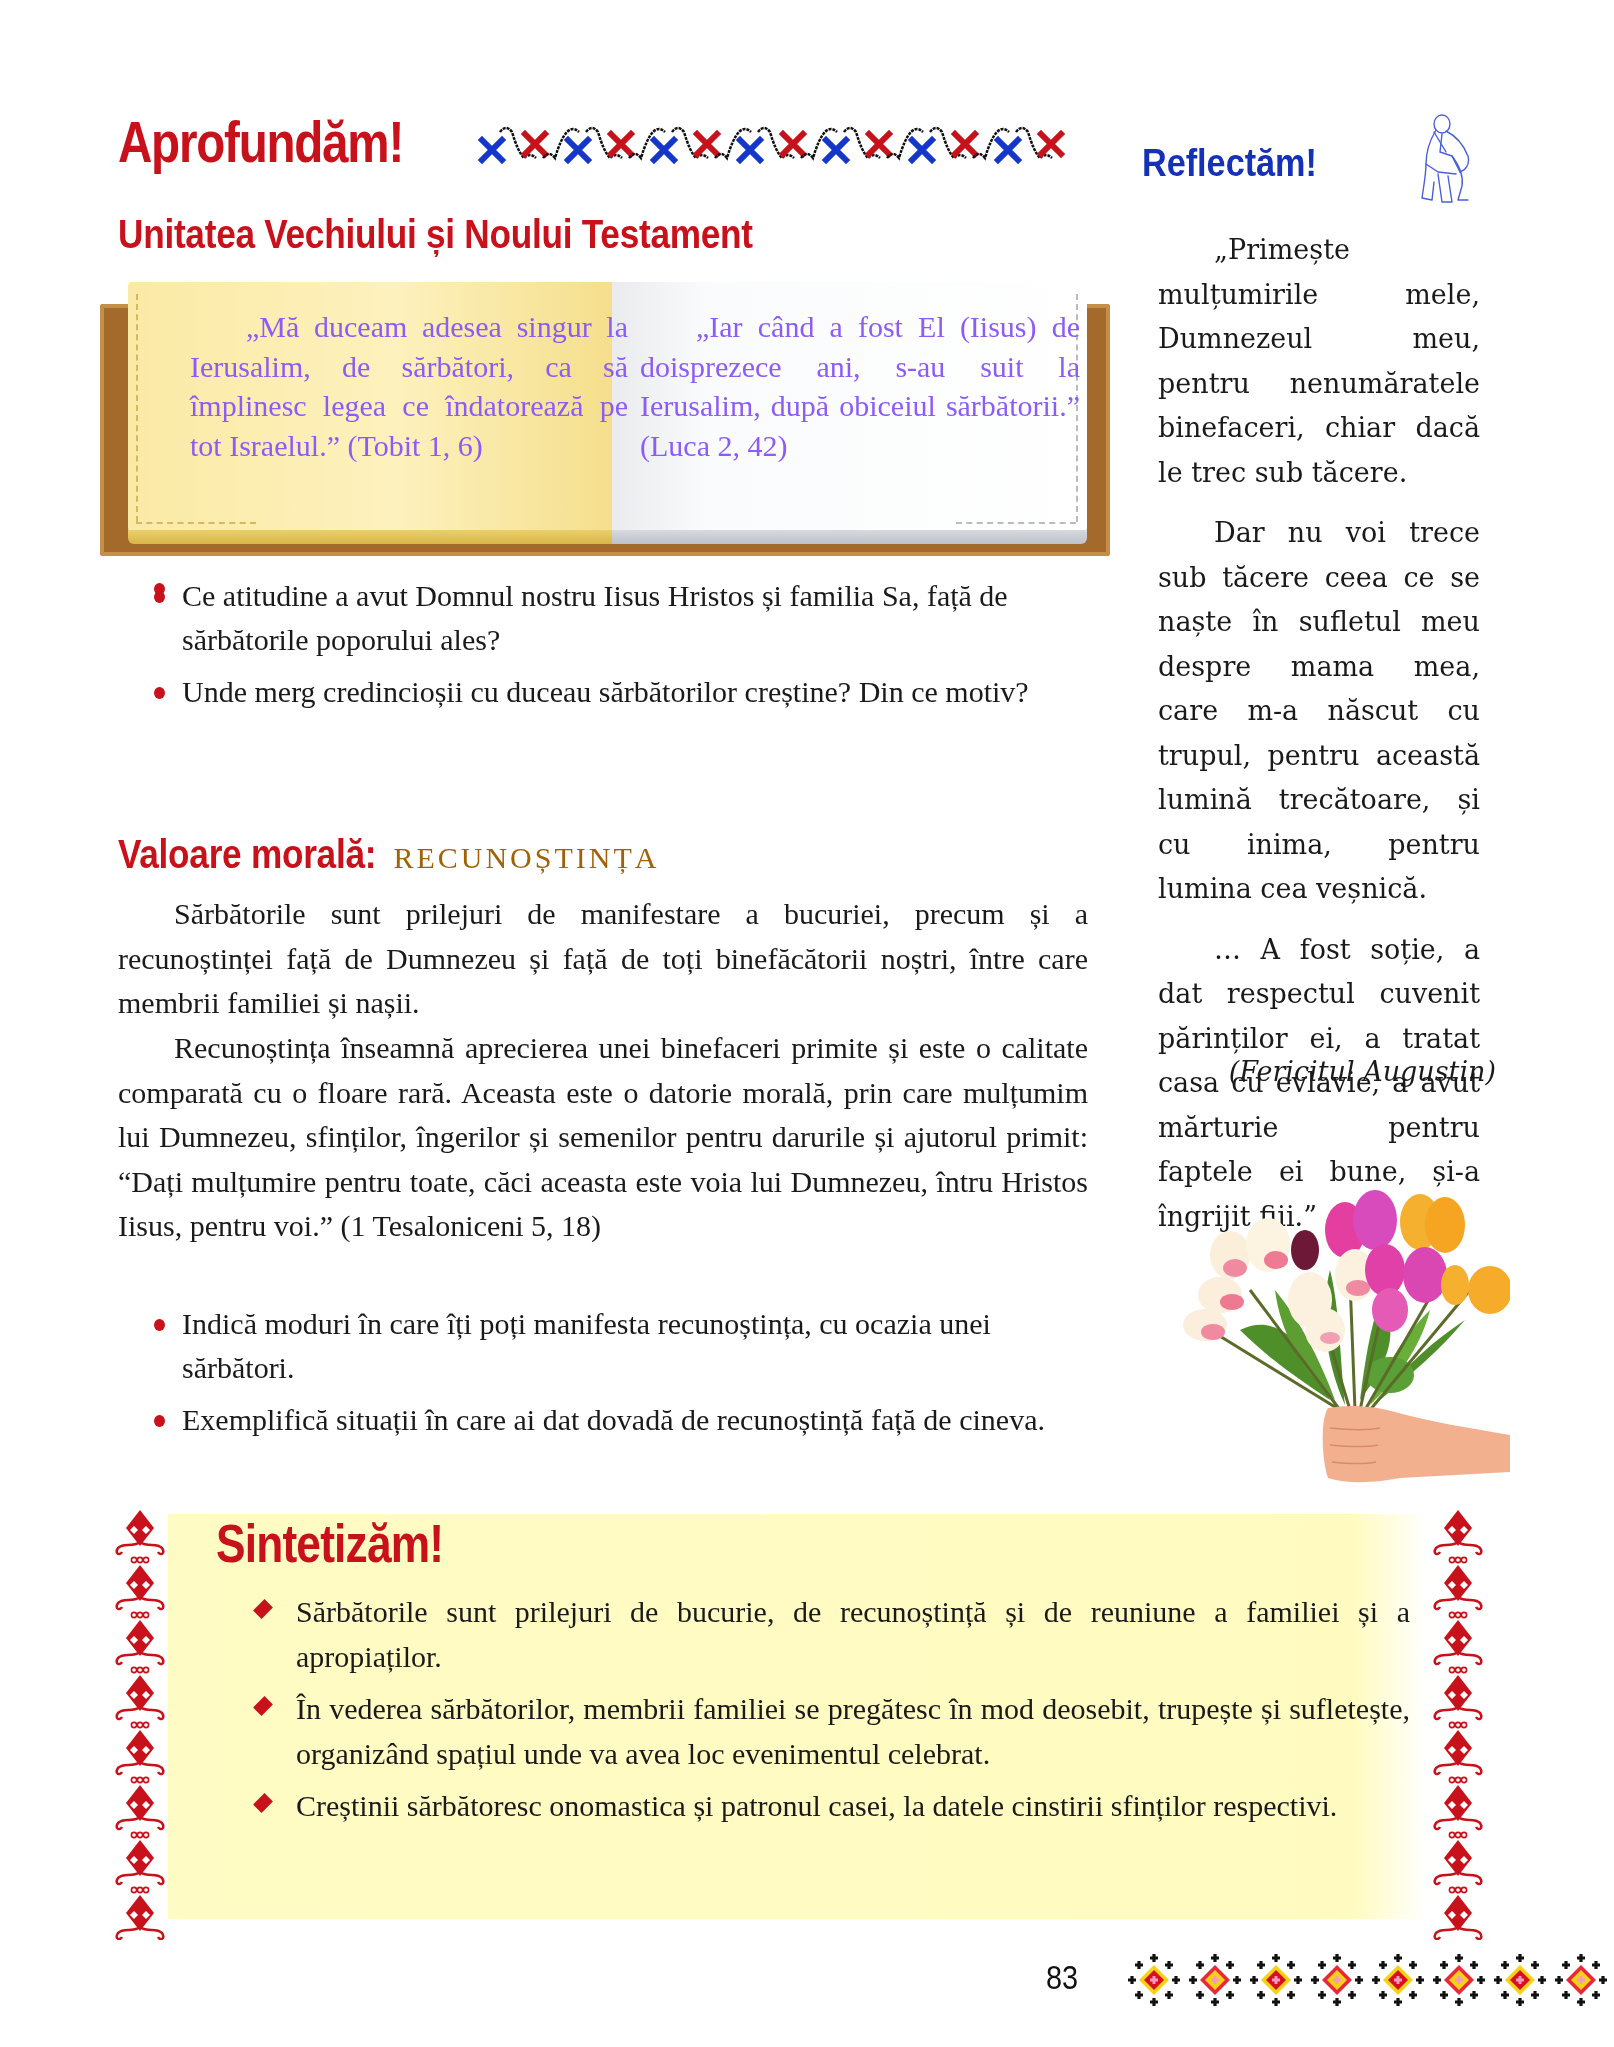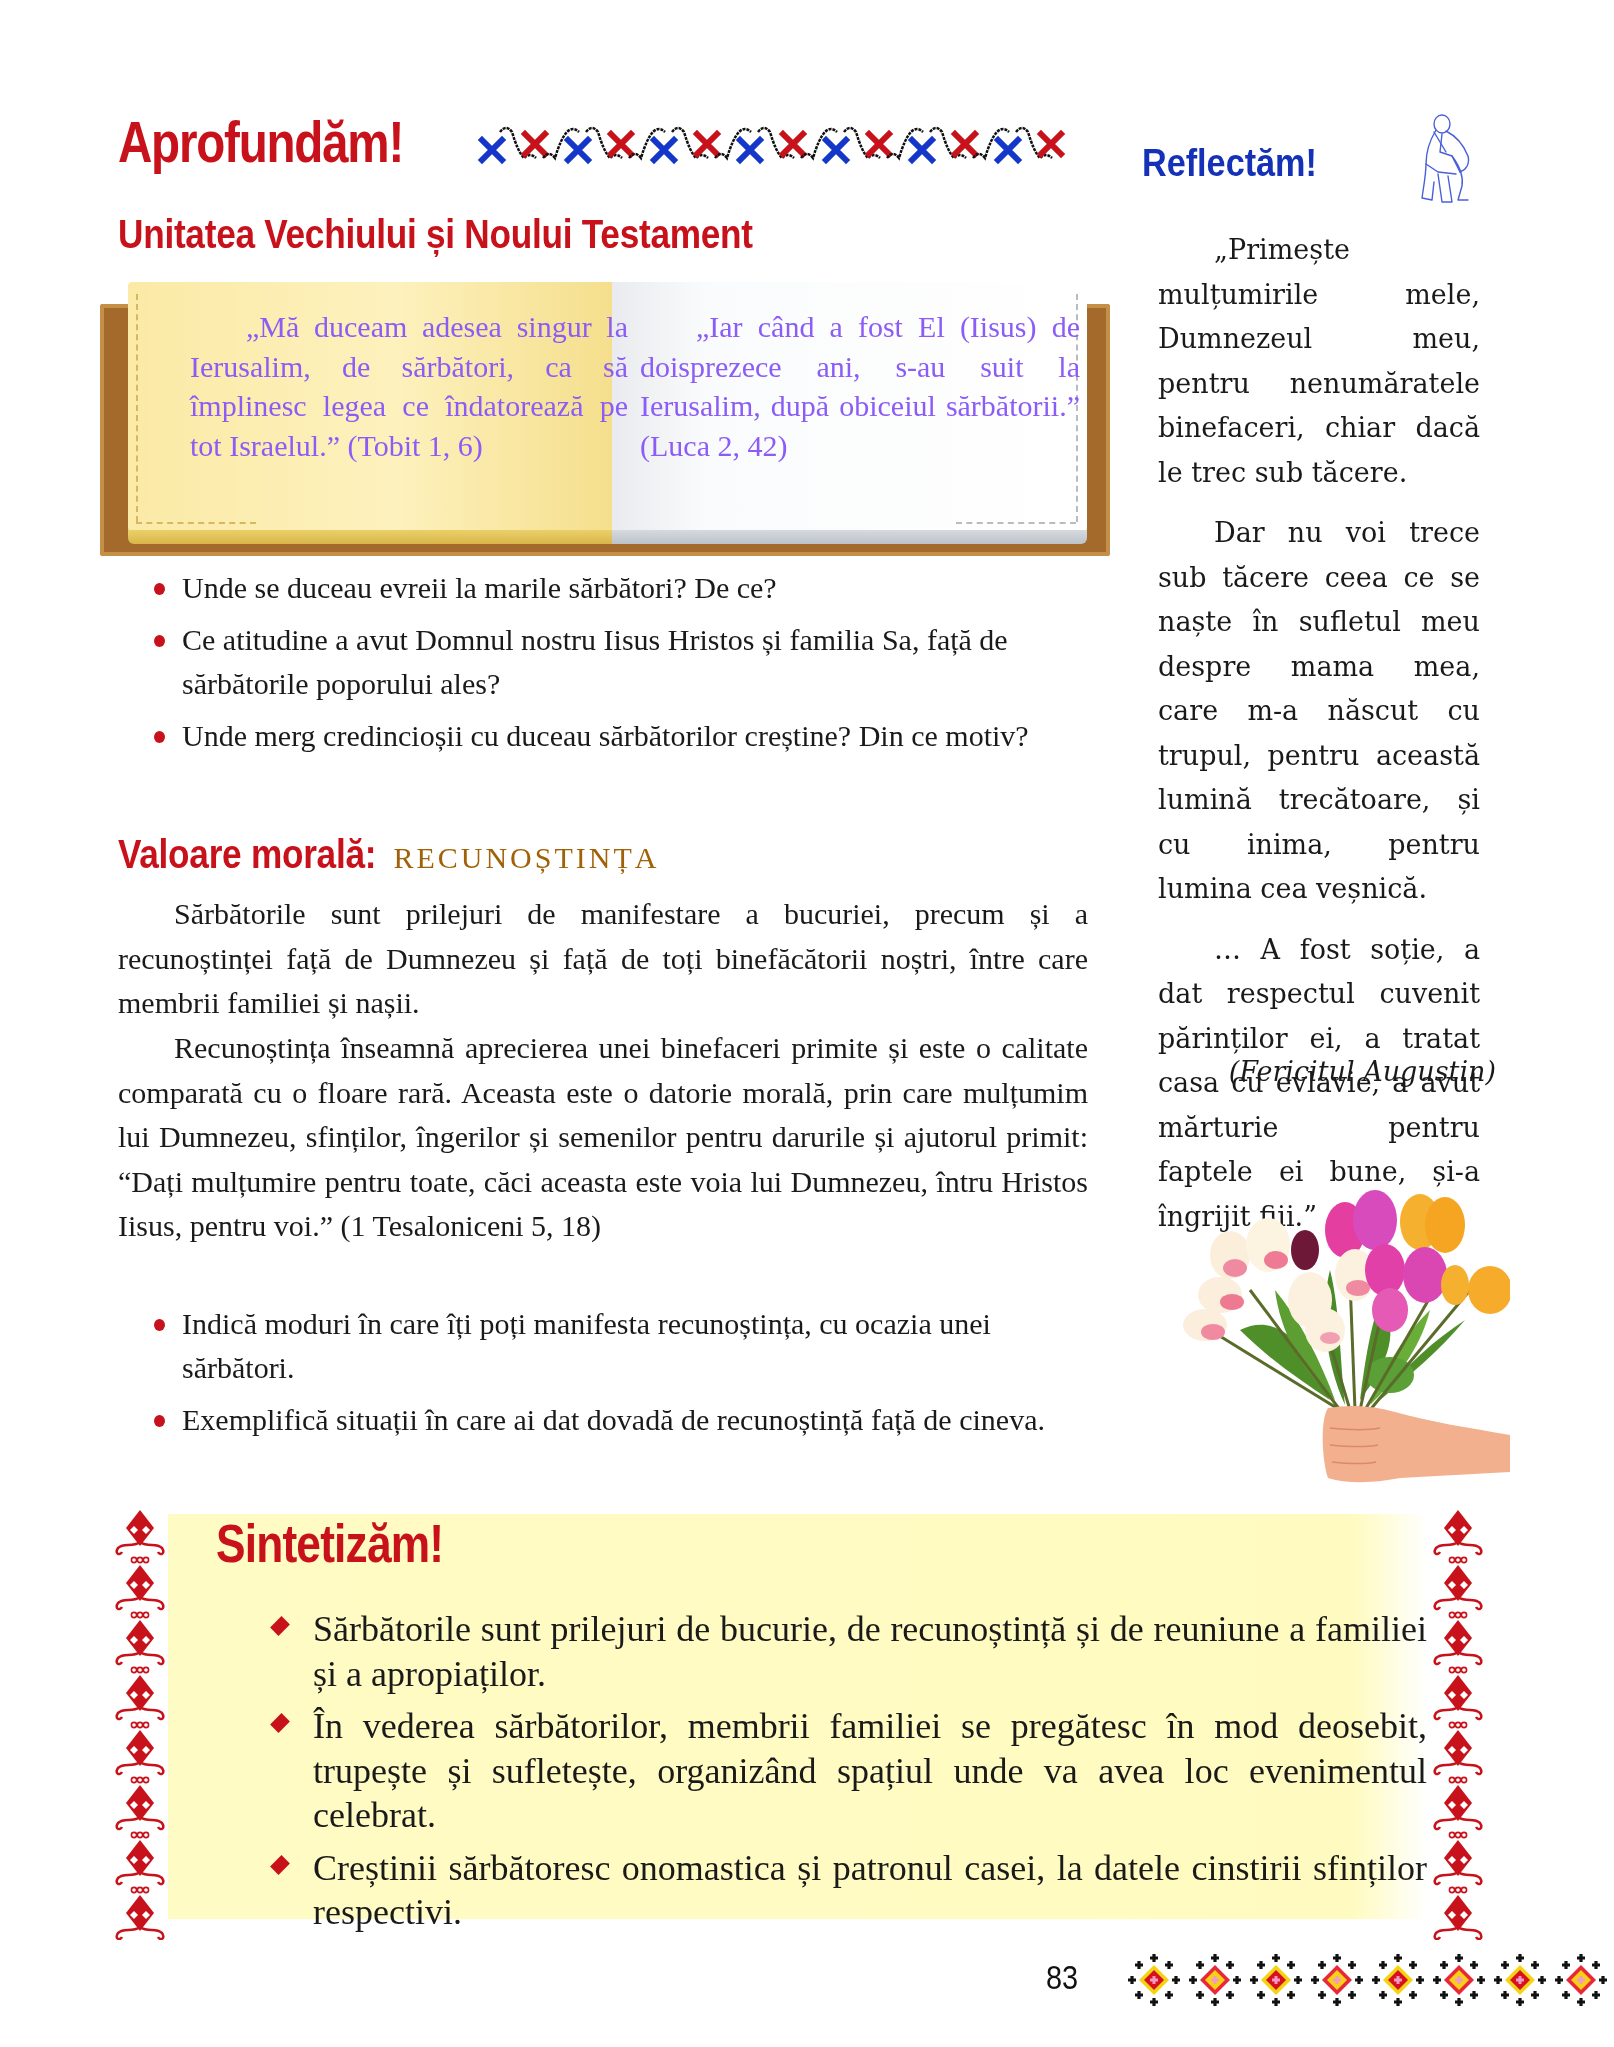--- a/index.html
+++ b/index.html
@@ -57,21 +57,21 @@
   
   #reflect-text { position:absolute; left:1142px; top:212px; width:354px; font-size:30px; line-height:44.5px; text-align:justify; font-family:"DejaVu Serif","Liberation Serif",serif; font-size:27px; }
   #reflect-text p { margin:16px; }
   #reflect-source { position:absolute; left:1142px; top:1056px; width:354px; text-align:right; font-style:italic; font-size:27px; font-family:"DejaVu Serif","Liberation Serif",serif; }
 
   #flowers { left: 1180px; top: 1160px; width: 330px; height: 330px; }
 
   
   #synth-box { left: 168px; top: 1514px; width: 1260px; height: 405px; background: linear-gradient(90deg,#fffbc4 0%, #fffbc0 94%, #ffffff 100%); }
   #synth-title { left: 216px; top: 1512px; font-size: 54px; color:#c8121b; font-family:"Liberation Sans","DejaVu Sans",sans-serif; font-weight:bold; transform:scaleX(0.82); transform-origin:left top; letter-spacing:-1px; }
-  #synth-list { position:absolute; left:250px; top:1590px; width:1160px; margin:17px; padding:0; list-style:none; font-size:36px; line-height:44.5px; }
+  #synth-list { position:absolute; left:250px; top:1590px; width:1160px; margin:0; padding:0; list-style:none; font-size:30px; line-height:44.5px; }
   #synth-list li { position:relative; padding-left:46px; margin-bottom:8px; text-align: justify; }
   #synth-list li .diamond { position:absolute; left:6px; top:12px; width:14px; height:14px; background:#c8121b; transform: rotate(45deg) scale(0.85,1.15); }
 
   .deco-side { width: 60px; height: 440px; }
   #deco-left { left: 110px; top: 1500px; }
   #deco-right { left: 1428px; top: 1500px; }
 
   #page-number { left: 1046px; top: 1958px; font-size: 34px; font-family:"Liberation Sans","DejaVu Sans",sans-serif; color:#111; transform:scaleX(0.85); transform-origin:left top; }
   #deco-bottom { left: 1126px; top: 1950px; width: 490px; height: 60px; }
 </style>
@@ -146,21 +146,21 @@
   <div class="page-right"></div>
   <div class="dash-left"></div>
   <div class="dash-left-b"></div>
   <div class="dash-right"></div>
   <div class="dash-right-b"></div>
   <div id="book-left-text" class="book-text indent">„Mă duceam adesea singur la Ierusalim, de sărbători, ca să împlinesc legea ce îndatorează pe tot Israelul.” (Tobit 1, 6)</div>
   <div id="book-right-text" class="book-text indent">„Iar când a fost El (Iisus) de doisprezece ani, s-au suit la Ierusalim, după obiceiul sărbătorii.” (Luca 2, 42)</div>
 </div>
 
 <ul id="questions-list" class="blist">
-  <li><span class="dot"></span><span>Unde se duceau evreii la marile sărbători? De ce?</span></li>
+  <li><span class="dot"></span></li>
   <li><span class="dot"></span><span>Ce atitudine a avut Domnul nostru Iisus Hristos și familia Sa, față de sărbătorile poporului ales?</span></li>
   <li><span class="dot"></span><span>Unde merg credincioșii cu duceau sărbătorilor creștine? Din ce motiv?</span></li>
 </ul>
 
 <div id="valoare-heading" class="abs">
   <span class="label">Valoare morală:</span>
   <span class="value">RECUNOȘTINȚA</span>
 </div>
 <p id="para1" class="para indent">Sărbătorile sunt prilejuri de manifestare a bucuriei, precum și a recunoștinței față de Dumnezeu și față de toți binefăcătorii noștri, între care membrii familiei și nașii.</p>
 <p id="para2" class="para indent">Recunoștința înseamnă aprecierea unei binefaceri primite și este o calitate comparată cu o floare rară. Aceasta este o datorie morală, prin care mulțumim lui Dumnezeu, sfinților, îngerilor și semenilor pentru darurile și ajutorul primit: “Dați mulțumire pentru toate, căci aceasta este voia lui Dumnezeu, întru Hristos Iisus, pentru voi.” (1 Tesaloniceni 5, 18)</p>

